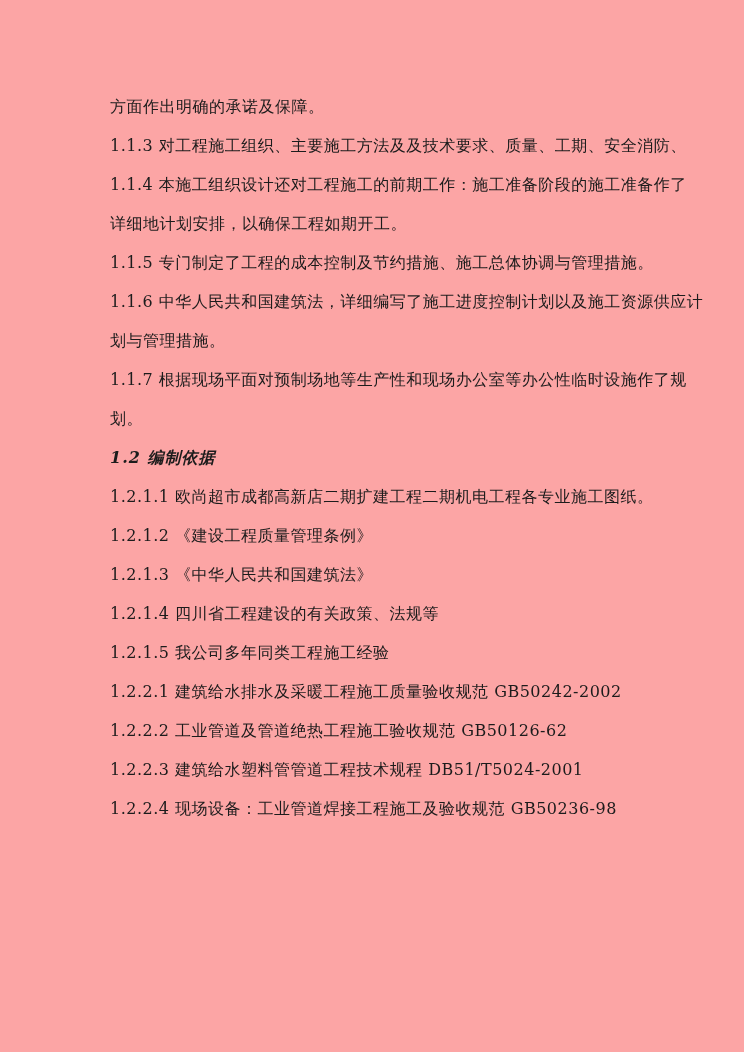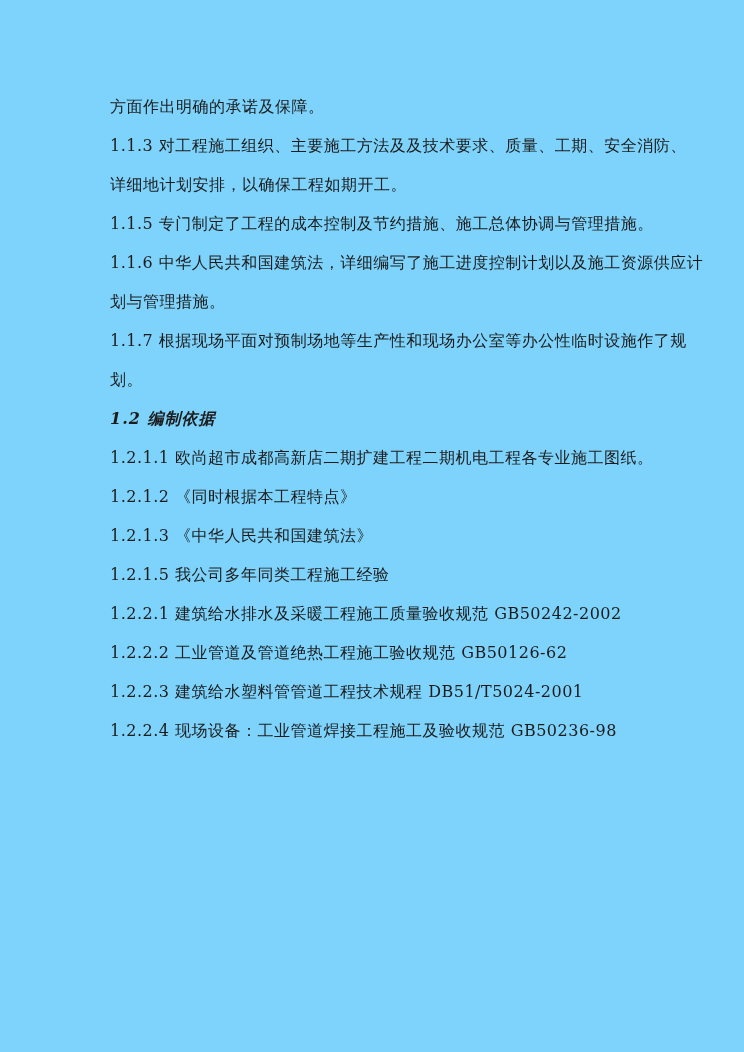--- a/index.html
+++ b/index.html
@@ -10,21 +10,21 @@
     width: 744px;
     height: 1052px;
     background: #ffffff;
     overflow: hidden;
     font-family: "DejaVu Serif", "Liberation Serif", serif;
   }
   .page {
     position: relative;
     width: 744px;
     height: 1052px;
-    background: #7dd3fc;
+    background: #fca5a5;
   }
   .content {
     position: absolute;
     left: 110px;
     top: 96px;
     width: 524px;
   }
   .line {
     height: 39px;
     line-height: 22px;
@@ -44,42 +44,44 @@
 <body>
 
 <div class="page">
   <div class="content">
 
       <div class="line">方面作出明确的承诺及保障。</div>
 
       <div class="line">1.1.3 对工程施工组织、主要施工方法及及技术要求、质量、工期、安全消防、</div>
 
 
+      <div class="line">1.1.4 本施工组织设计还对工程施工的前期工作：施工准备阶段的施工准备作了</div>
 
       <div class="line">详细地计划安排，以确保工程如期开工。</div>
 
       <div class="line">1.1.5 专门制定了工程的成本控制及节约措施、施工总体协调与管理措施。</div>
 
       <div class="line">1.1.6 中华人民共和国建筑法，详细编写了施工进度控制计划以及施工资源供应计</div>
 
       <div class="line">划与管理措施。</div>
 
       <div class="line">1.1.7 根据现场平面对预制场地等生产性和现场办公室等办公性临时设施作了规</div>
 
       <div class="line">划。</div>
 
       <div class="line heading">1.2 编制依据</div>
 
 
       <div class="line">1.2.1.1 欧尚超市成都高新店二期扩建工程二期机电工程各专业施工图纸。</div>
 
-      <div class="line">1.2.1.2 《同时根据本工程特点》</div>
+      <div class="line">1.2.1.2 《建设工程质量管理条例》</div>
 
       <div class="line">1.2.1.3 《中华人民共和国建筑法》</div>
 
+      <div class="line">1.2.1.4 四川省工程建设的有关政策、法规等</div>
 
       <div class="line">1.2.1.5 我公司多年同类工程施工经验</div>
 
 
       <div class="line">1.2.2.1 建筑给水排水及采暖工程施工质量验收规范 GB50242-2002</div>
 
       <div class="line">1.2.2.2 工业管道及管道绝热工程施工验收规范 GB50126-62</div>
 
       <div class="line">1.2.2.3 建筑给水塑料管管道工程技术规程 DB51/T5024-2001</div>
 

